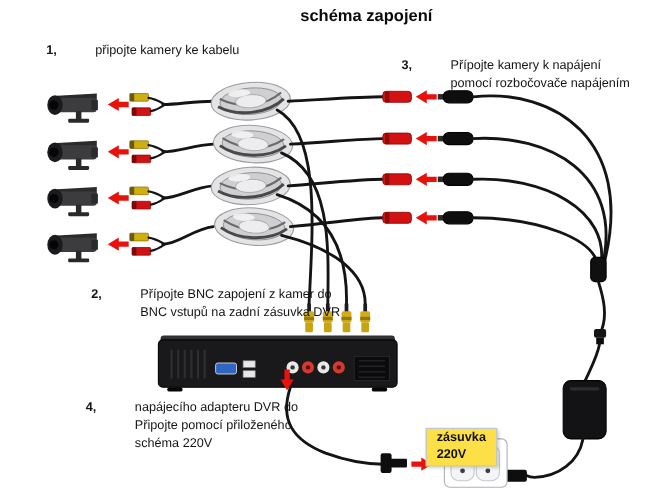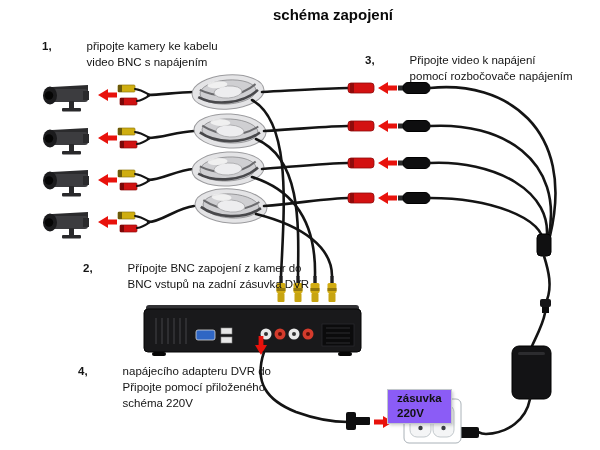--- a/index.html
+++ b/index.html
@@ -5,21 +5,21 @@
   * { margin:0; padding:0; box-sizing:border-box; }
   html,body { width:600px; height:450px; background:#fff; font-family:"Liberation Sans", sans-serif; }
   .canvas { position:relative; width:600px; height:450px; background:#ffffff; overflow:hidden; }
   .layer { position:absolute; left:0; top:0; }
   .title { position:absolute; left:0; top:6px; width:580px; text-align:center;
            font-size:15px; font-weight:bold; color:#0a0a0a; z-index:2;margin-left:43px; }
   .step { position:absolute; display:flex; gap:7px; font-size:11.5px; color:#141414;
           line-height:16px; z-index:2; }
   .step .num { font-weight:bold; }
   .step .lines span { display:block; white-space:nowrap;margin-left:28px; }
-  .outlet-label { position:absolute; left:387px; top:389px; background:#8b5cf6;
+  .outlet-label { position:absolute; left:387px; top:389px; background:#fde047;
           border:1px solid #c2c7cb; box-shadow:1.5px 1.5px 3px rgba(0,0,0,0.18);
           padding:1px 9px 2px 9px; font-weight:bold; font-size:11.5px; line-height:15px;
           color:#111; z-index:3; }
   .outlet-label span { display:block; white-space:nowrap; }
   svg .wire { fill:none; stroke:#141414; stroke-width:2.6; stroke-linecap:round; }
   svg .wire-thin { fill:none; stroke:#141414; stroke-width:2; stroke-linecap:round; }
 </style>
 </head>
 <body>
 
@@ -259,28 +259,27 @@
       <circle cx="443.5" cy="428" r="2.2" fill="#3a3f44"></circle>
     </g>
   </svg>
 
   <div class="title">schéma zapojení</div>
 
   <div class="step" style="left:42px; top:38px;">
     <span class="num">1,</span>
     <span class="lines">
       <span>připojte kamery ke kabelu</span>
-      <span>video BNC s napájením</span>
     </span>
   </div>
 
   <div class="step" style="left:365px; top:52px;">
     <span class="num">3,</span>
     <span class="lines">
-      <span>Připojte video k napájení</span>
+      <span>Přípojte kamery k napájení</span>
       <span>pomocí rozbočovače napájením</span>
     </span>
   </div>
 
   <div class="step" style="left:83px; top:260px;">
     <span class="num">2,</span>
     <span class="lines">
       <span>Přípojte BNC zapojení z kamer do</span>
       <span>BNC vstupů na zadní zásuvka DVR</span>
     </span>

